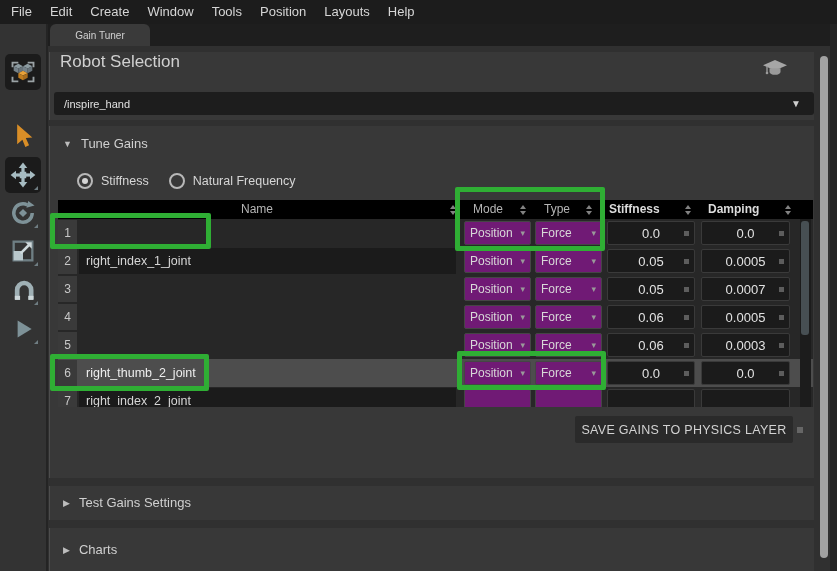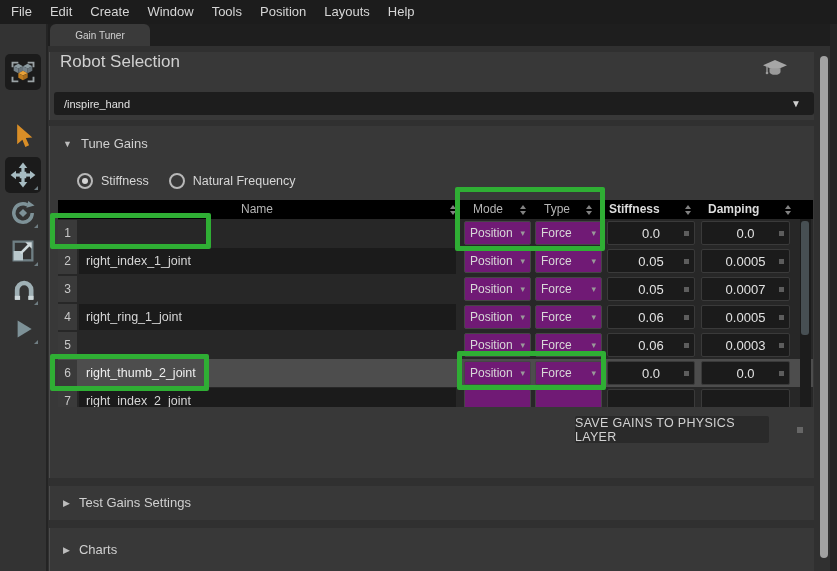--- a/index.html
+++ b/index.html
@@ -81,21 +81,21 @@
   .dd-arrow{color:#9a9a9a;font-size:9px;}
   .valcell{position:absolute;top:2px;height:24px;background:#1b1b1b;border:1px solid #3a3a3a;border-radius:2px;
     box-sizing:border-box;display:flex;align-items:center;justify-content:center;text-align:center;}
   .valcell.stiff{left:549px;width:88px;} .valcell.damp{left:643px;width:89px;}
   .val{color:#e2e2e2;font-size:13px;}
   .handle{position:absolute;right:5px;top:9px;width:5px;height:5px;background:#5d5d5d;}
 
   .inner-track{position:absolute;left:742px;top:19px;width:11px;height:188px;background:#1c1c1c;}
   .inner-thumb{position:absolute;left:1px;top:2px;width:8px;height:114px;background:#474f53;border-radius:3px;}
 
-  .save-btn{position:absolute;left:525px;top:290px;width:194px;height:27px;background:#2a2a2a;border-radius:2px;
+  .save-btn{position:absolute;left:525px;top:290px;width:218px;height:27px;background:#2a2a2a;border-radius:2px;
     display:flex;align-items:center;justify-content:center;color:#d2d2d2;font-size:12.5px;letter-spacing:0.3px;}
   .save-handle{position:absolute;left:747px;top:301px;width:6px;height:6px;background:#666666;}
 
   
   .green-box{position:absolute;border:5px solid var(--green);box-sizing:border-box;z-index:50;pointer-events:none;border-radius:2px;}
   #gb-a{left:50px;top:213px;width:161px;height:36px;}
   #gb-b{left:455px;top:187px;width:150px;height:64px;}
   #gb-c{left:50px;top:354px;width:159px;height:37px;}
   #gb-d{left:457px;top:351px;width:149px;height:39px;}
 </style>
@@ -325,21 +325,20 @@
           <span class="handle"></span>
         </div>
       <div class="valcell damp">
           <span class="val">0.0007</span>
           <span class="handle"></span>
         </div>
     </div>
 
     <div class="row" style="top:103px">
       <div class="numcell">4</div>
-      <div class="namecell">right_ring_1_joint</div>
       <div class="ddcell mode">
           <span class="dd-label">Position</span>
           <span class="dd-arrow">▾</span>
         </div>
       <div class="ddcell type">
           <span class="dd-label">Force</span>
           <span class="dd-arrow">▾</span>
         </div>
       <div class="valcell stiff">
           <span class="val">0.06</span>

